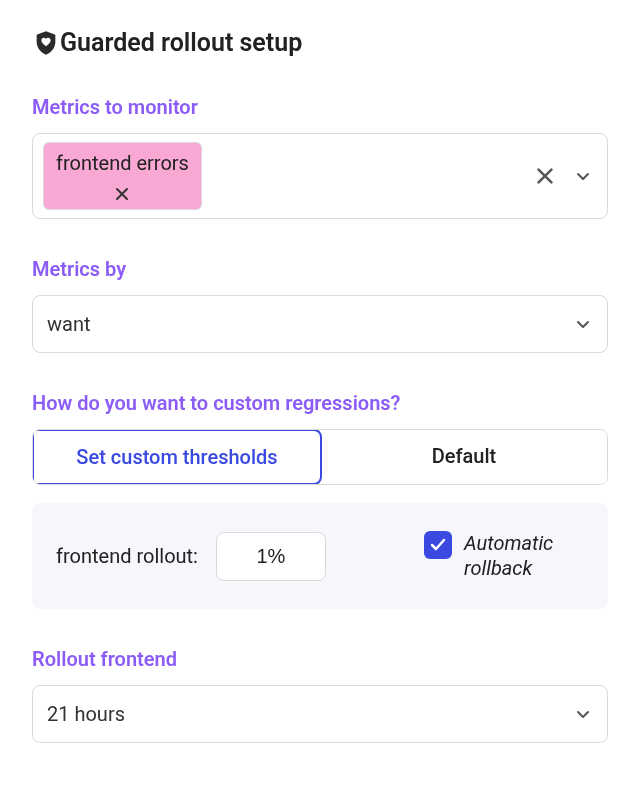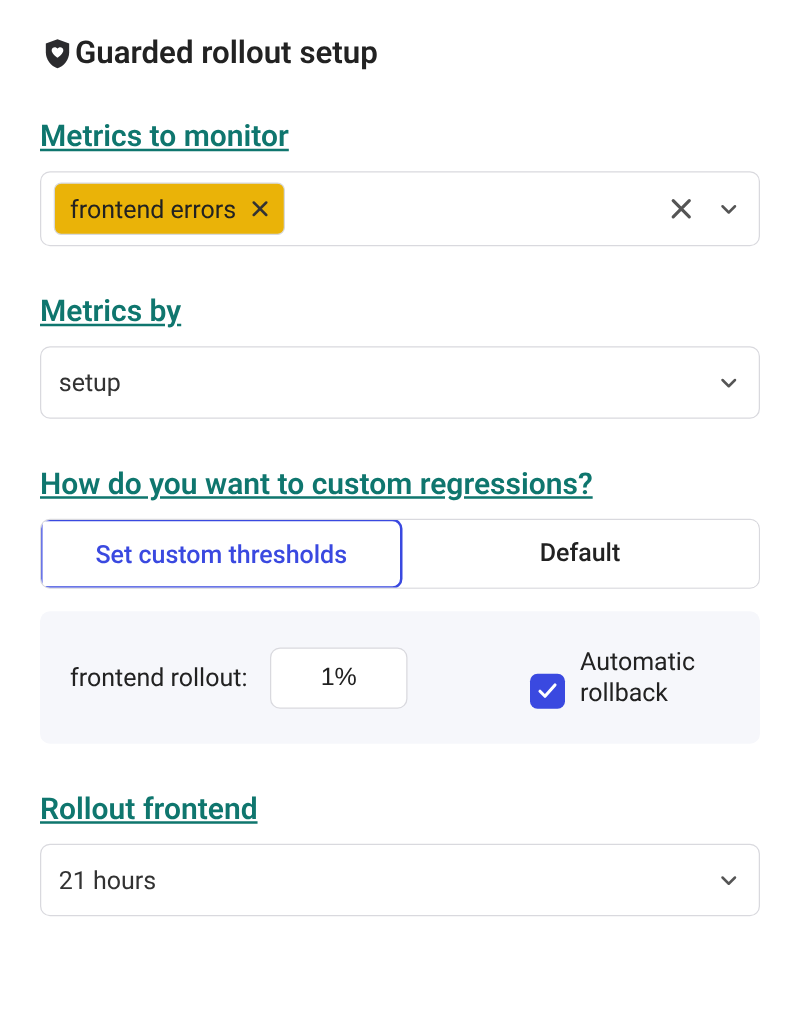--- a/index.html
+++ b/index.html
@@ -14,52 +14,52 @@
       display: flex;
       align-items: center;
       margin-bottom: 38px;
     }
     .header h1 {
       font-size: 25px;
       font-weight: 600;
       color: #222;
     }
     .section-label {
-      font-size: 24px;
+      font-size: 20px;
       font-weight: 600;
-      color: #0f766e;
+      color: #8b5cf6;
       margin-bottom: 14px;
-      text-decoration: underline;
     }
     .field-box {
       width: 100%;
       border: 1px solid #d9d9de;
       border-radius: 8px;
       background: #fff;
       display: flex;
       align-items: center;
       padding: 10px 14px;
       font-size: 20px;
       color: #333;
       min-height: 58px;
     }
     .metrics-box {
       padding: 8px 10px;
       gap: 10px;
     }
     .chip {
       display: inline-flex;
       align-items: center;
-      background: #eab308;
+      background: #f9a8d4;
       border: 1px solid #d7d9dd;
       border-radius: 6px;
       padding: 8px 12px;
       font-size: 20px;
       color: #222;
       gap: 12px;
+      flex-direction: column;
     }
     .chip .x-icon {
       display: inline-flex;
     }
     .spacer { flex: 1; }
     .icon-btn {
       display: inline-flex;
       align-items: center;
       justify-content: center;
       width: 28px;
@@ -110,23 +110,24 @@
       border: 1px solid #d9d9de;
       border-radius: 8px;
       background: #fff;
       text-align: center;
       font-size: 20px;
       padding: 12px 8px;
       color: #222;
     }
     .auto-rollback {
       display: flex;
-      align-items: flex-end;
+      align-items: flex-start;
       gap: 12px;
       margin-left: auto;
+      font-style: italic;
     }
     .checkbox {
       width: 28px;
       height: 28px;
       border-radius: 6px;
       background: #3a49e0;
       display: flex;
       align-items: center;
       justify-content: center;
       flex-shrink: 0;
@@ -176,21 +177,21 @@
       <svg width="20" height="20" viewBox="0 0 20 20">
           <path d="M5 8 L10 13 L15 8" stroke="#555" stroke-width="2" fill="none" stroke-linecap="round" stroke-linejoin="round"></path>
         </svg>
     </span>
   </div>
 </div>
 
 <div class="section">
   <div class="section-label">Metrics by</div>
   <div class="field-box select-box">
-    <span>setup</span>
+    <span>want</span>
     <span>
       <svg width="20" height="20" viewBox="0 0 20 20">
           <path d="M5 8 L10 13 L15 8" stroke="#555" stroke-width="2" fill="none" stroke-linecap="round" stroke-linejoin="round"></path>
         </svg>
     </span>
   </div>
 </div>
 
 <div class="section">
   <div class="section-label">How do you want to custom regressions?</div>

